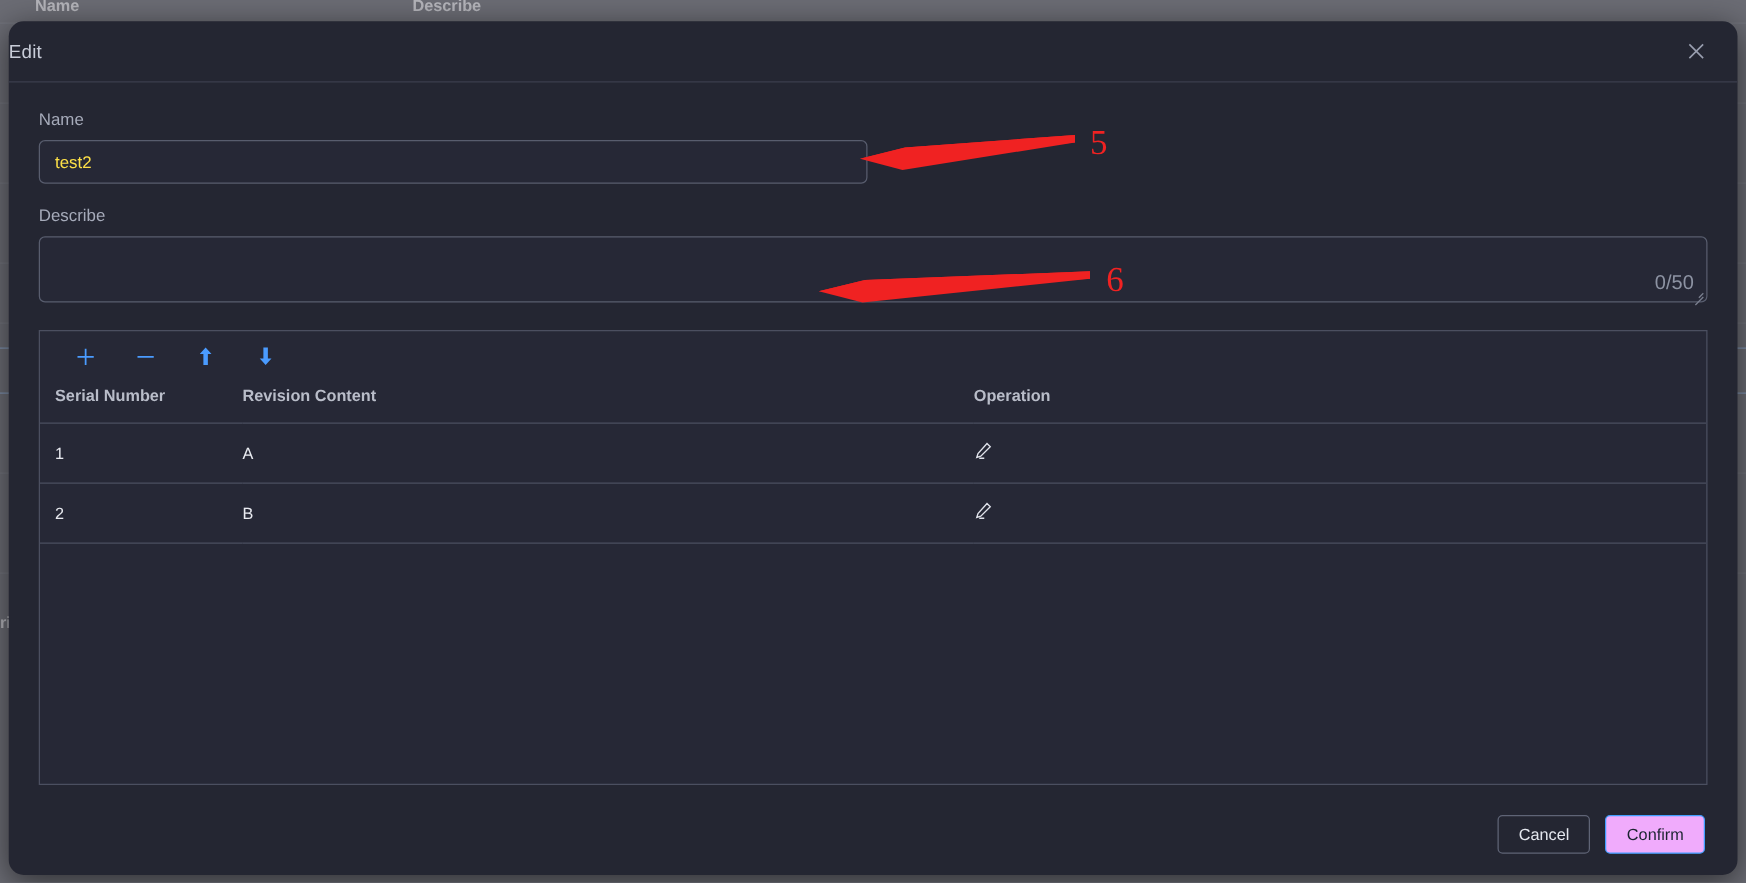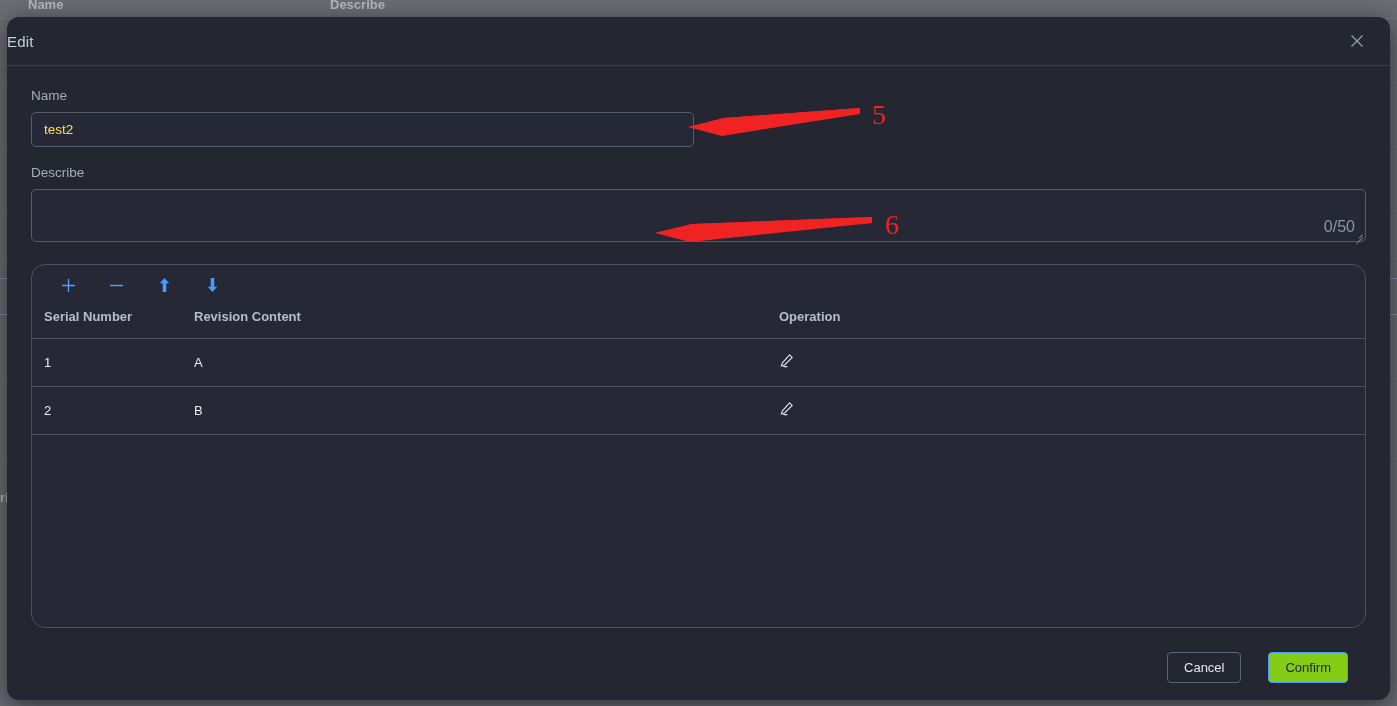--- a/index.html
+++ b/index.html
@@ -180,21 +180,21 @@
     height: 1px;
     transform-origin: right bottom;
   }
   .resize-grip:before { bottom: 1px; width: 9px; transform: rotate(-45deg); }
   .resize-grip:after  { bottom: 4px; width: 5px; transform: rotate(-45deg); }
 
   
   .table-panel {
     margin-top: 22px;
     border: 1px solid #4b4f60;
-    border-radius: 14px;
+    border-radius: 0;
     height: 364px;
     box-sizing: border-box;
     overflow: hidden;
     background: #262836;
   }
 
   .table-toolbar {
     height: 40px;
     display: flex;
     align-items: center;
@@ -245,42 +245,42 @@
     cursor: pointer;
   }
   .pencil-icon svg { display: block; }
 
   .modal-footer {
     flex: 0 0 auto;
     height: 66px;
     display: flex;
     align-items: center;
     justify-content: flex-end;
-    padding-right: 42px;
-    gap: 27px;
+    padding-right: 26px;
+    gap: 12px;
     margin-left: 24px;
   }
   .btn {
     font-family: "Liberation Sans", sans-serif;
     font-size: 13px;
     border-radius: 4px;
     padding: 0 16px;
     height: 31px;
     cursor: pointer;
     display: inline-flex;
     align-items: center;
     justify-content: center;
   }
   .btn-cancel {
     background: transparent;
     color: #e4e7ee;
     border: 1px solid #5f6476;
   }
   .btn-confirm {
-    background: #84cc16;
+    background: #f0abfc;
     color: #1b2330;
     border: 1px solid #409eff;
     text-align: center;
   }
 
   
   .annot-layer {
     position: absolute;
     inset: 0;
     pointer-events: none;

